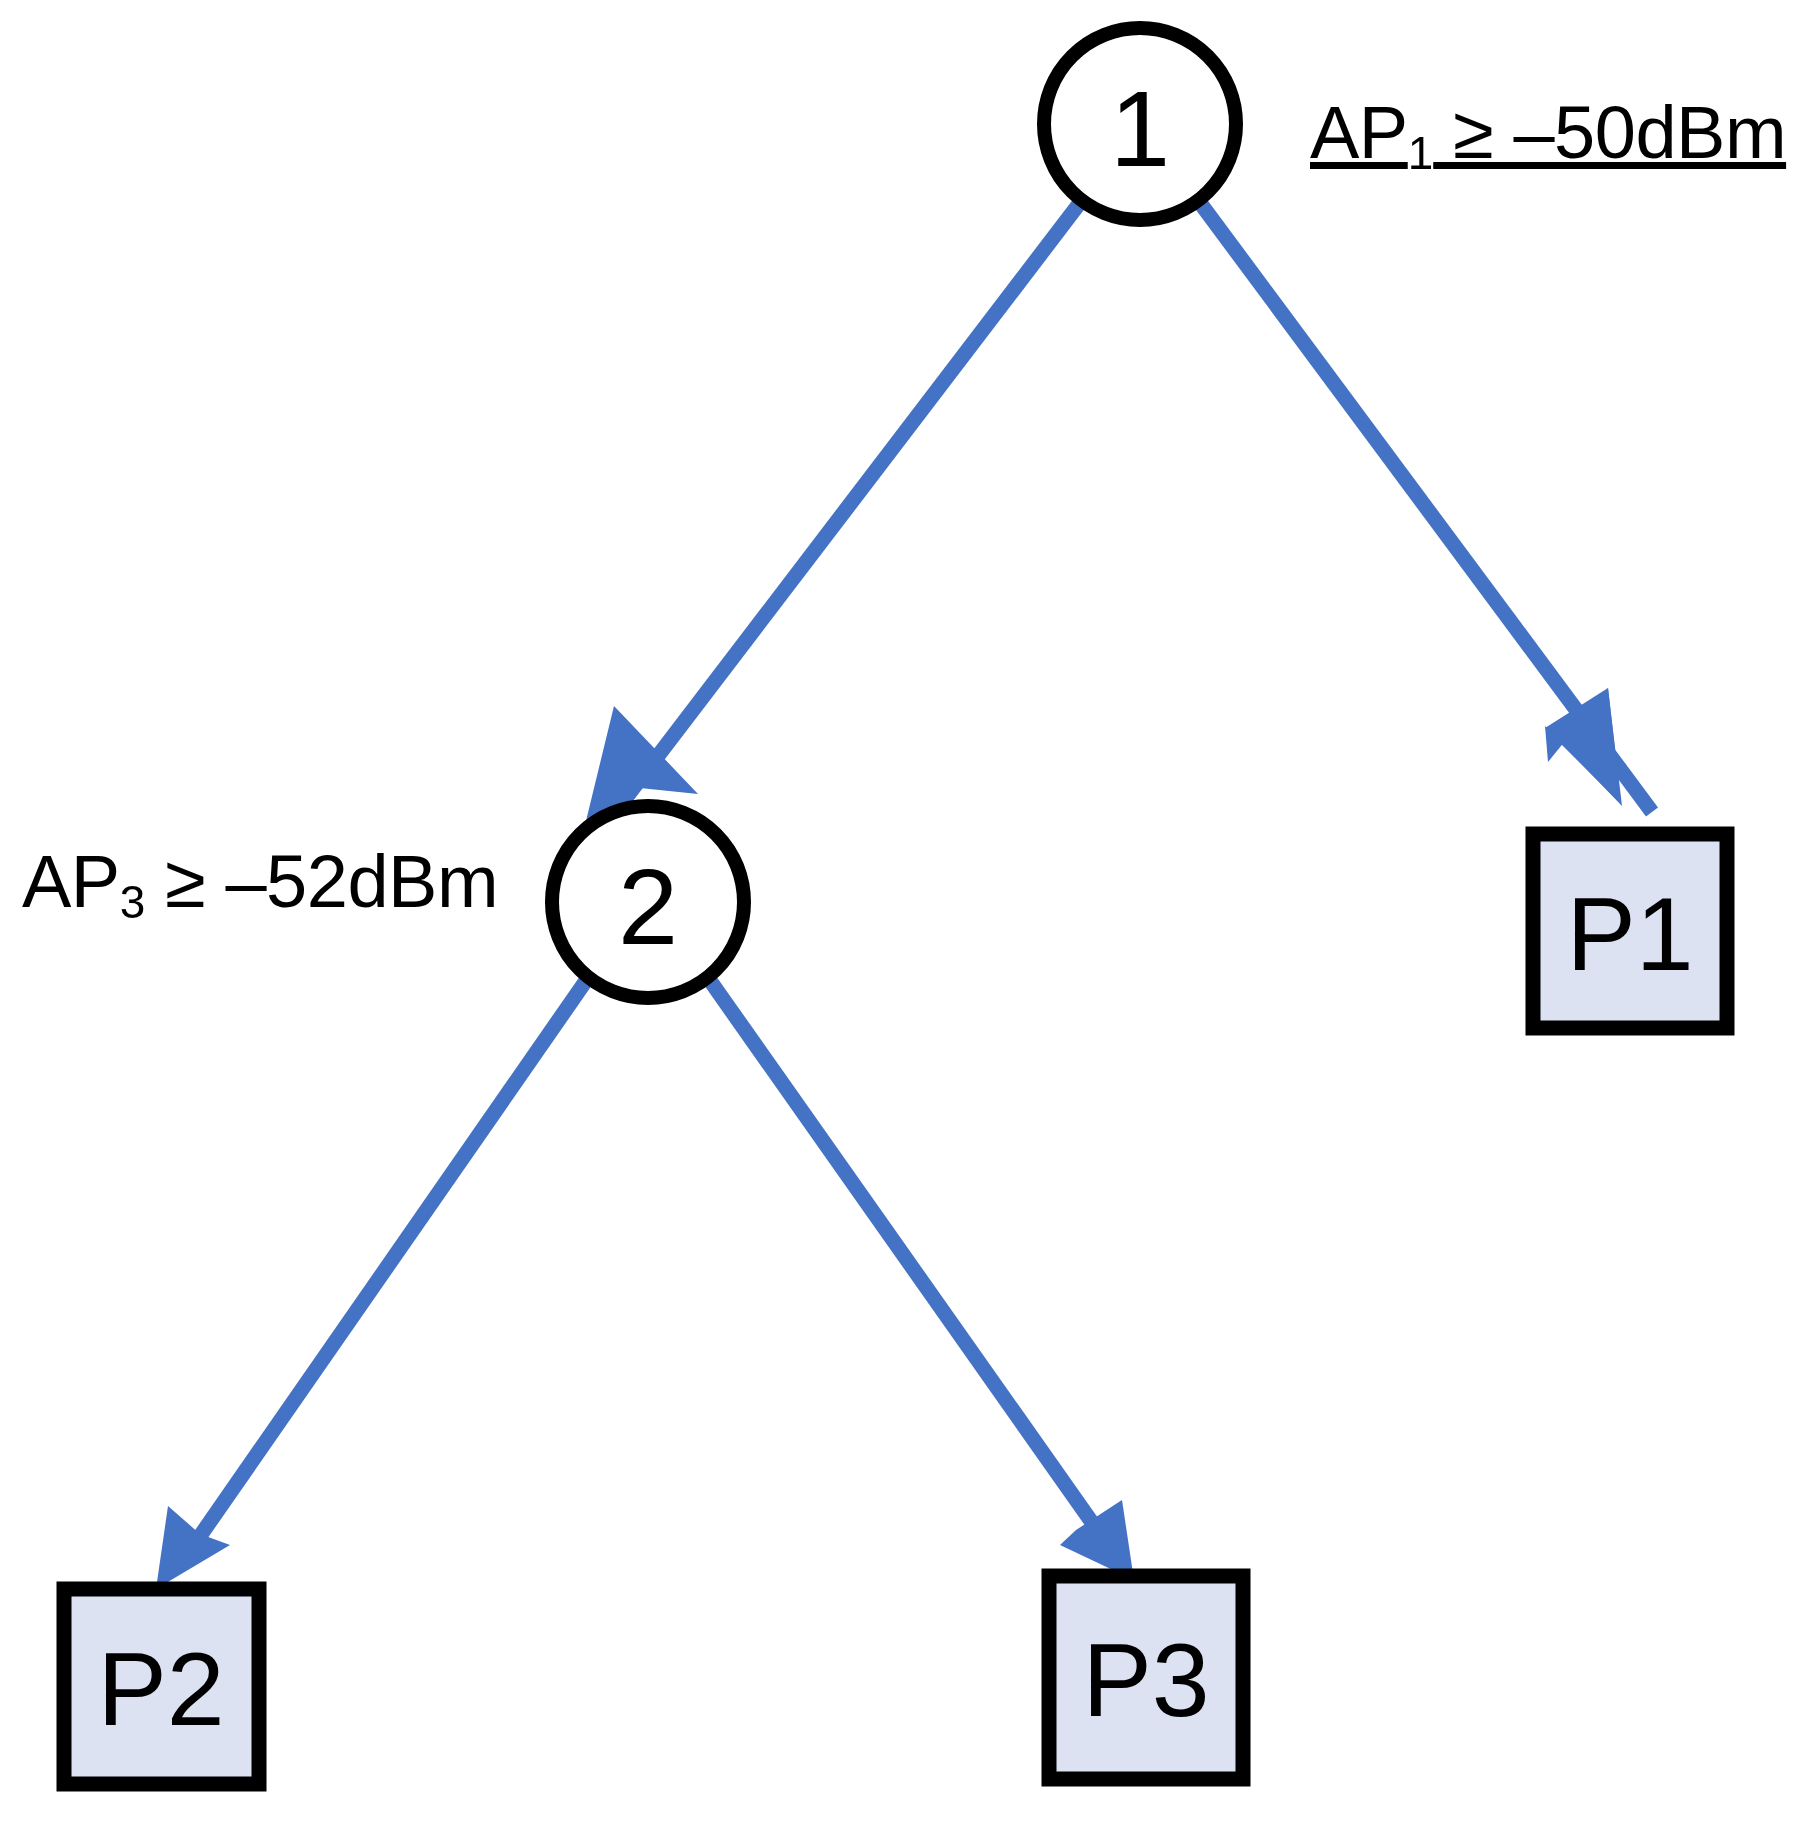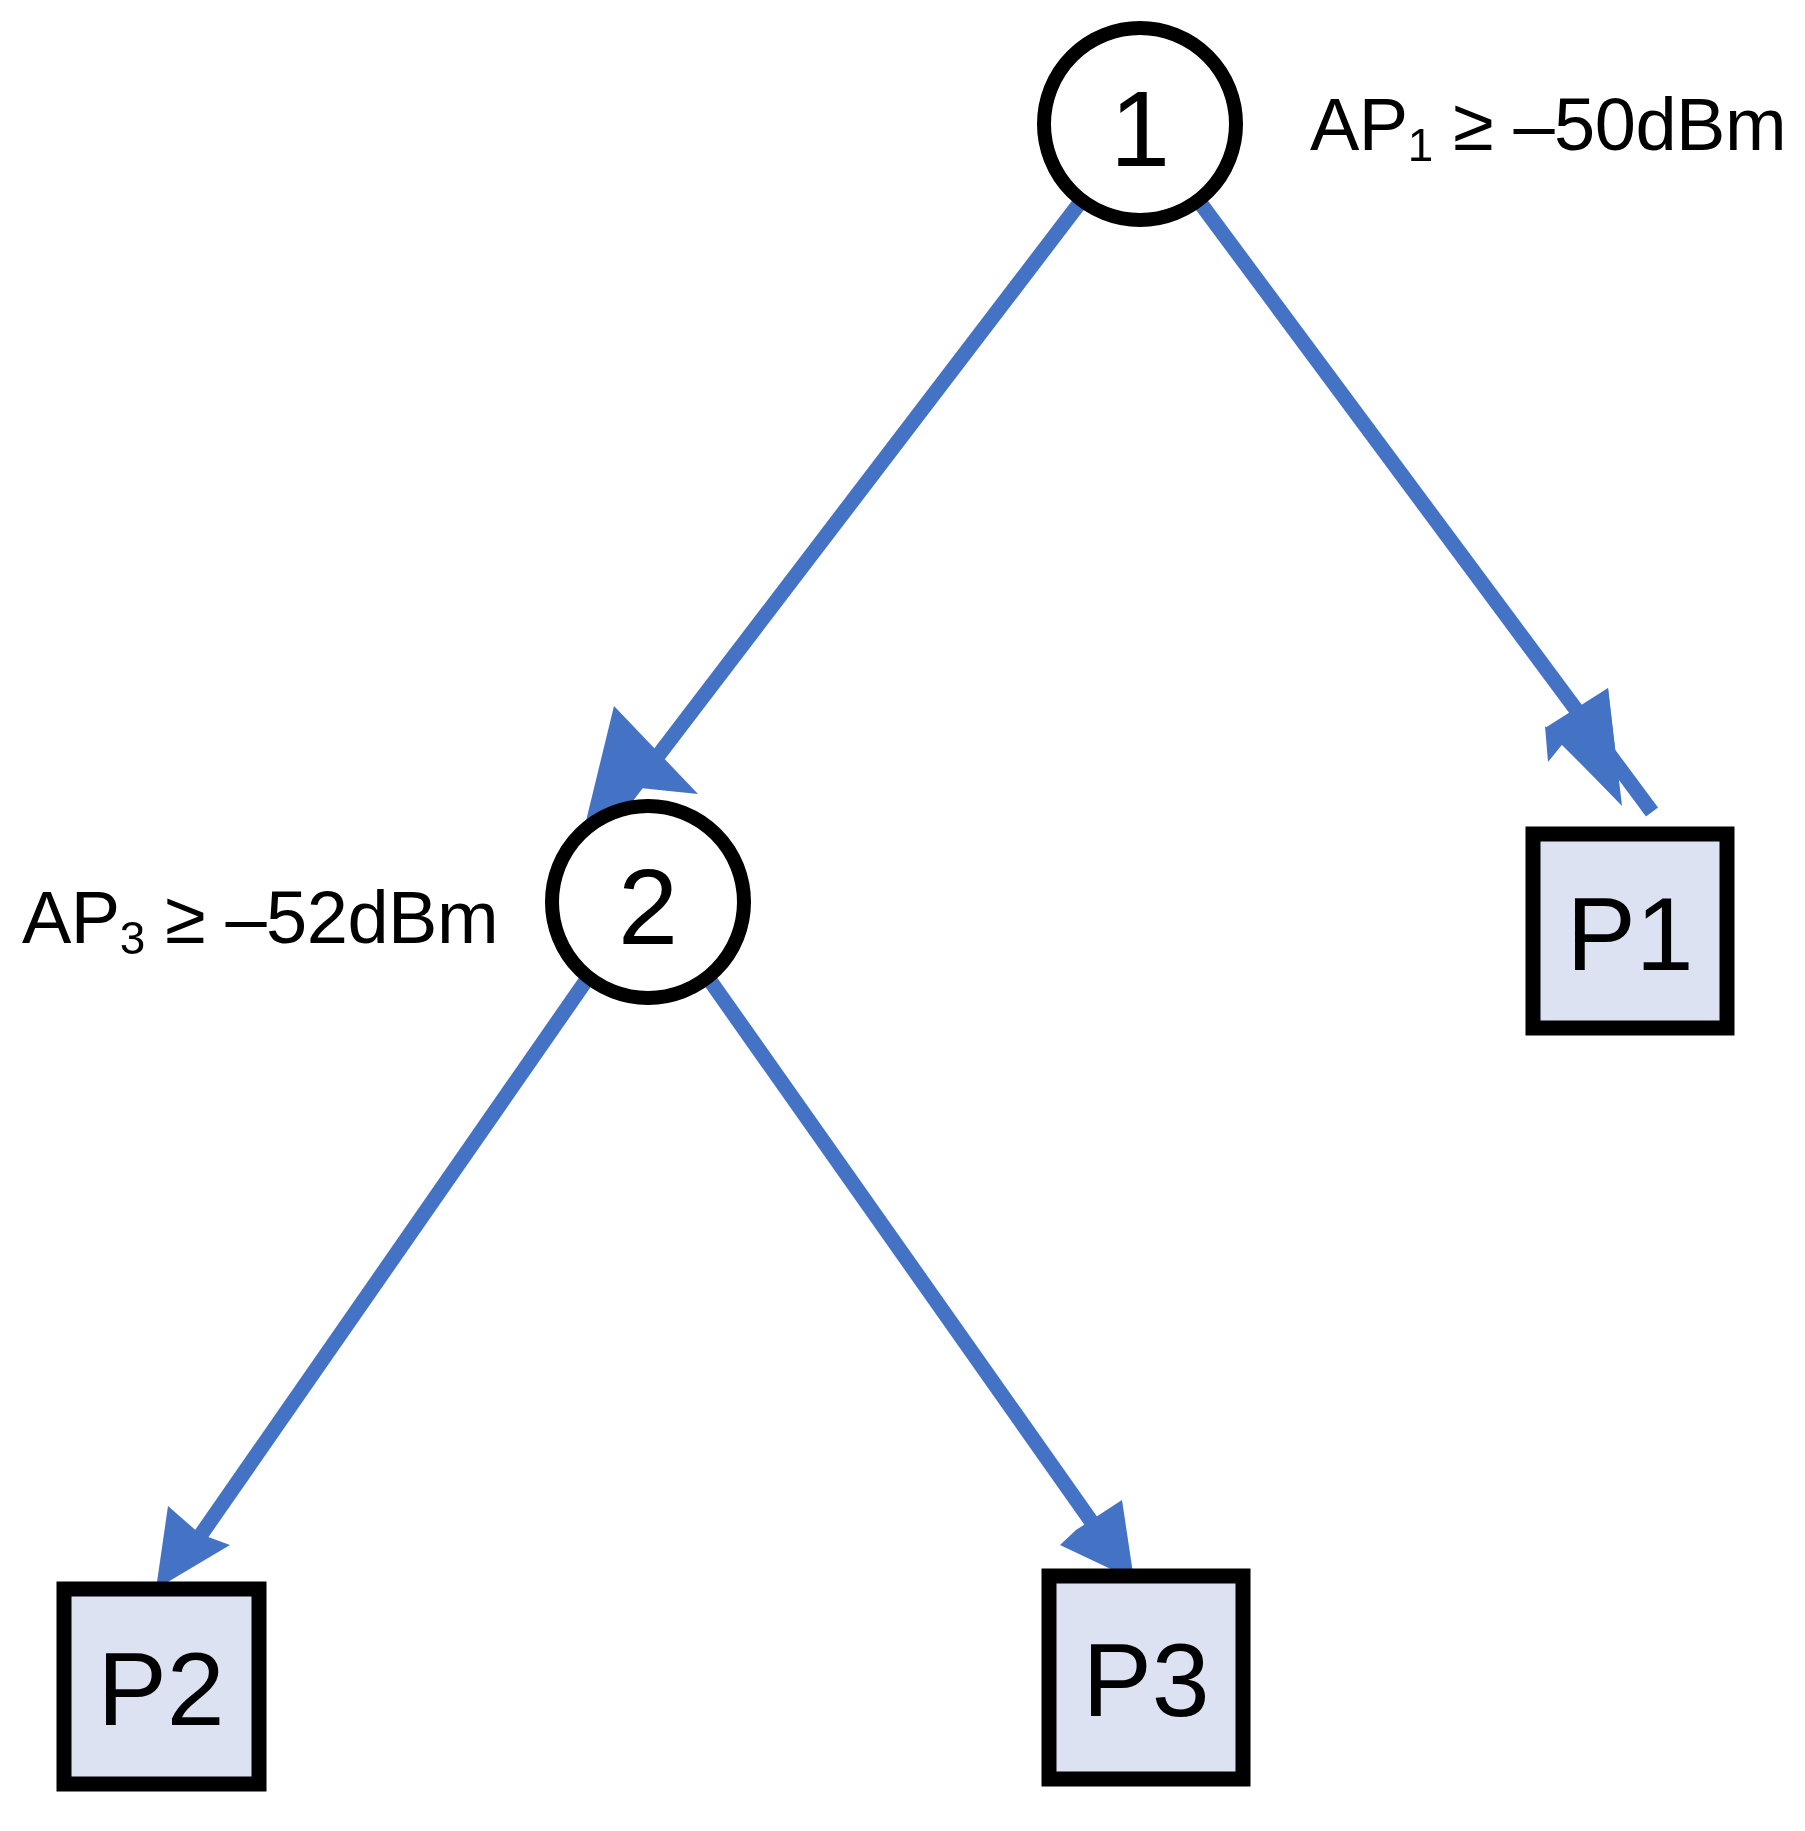--- a/index.html
+++ b/index.html
@@ -62,26 +62,26 @@
   }
   .condition-text sub {
     font-size: 0.62em;
     vertical-align: baseline;
     position: relative;
     top: 0.24em;
     letter-spacing: 0;
   }
   #label-ap1 {
     left: 1310px;
-    top: 88px;
+    top: 96px;
+    text-decoration: underline;
   }
   #label-ap3 {
     left: 22px;
     top: 845px;
-    margin-top: 36px;
   }
 </style>
 </head>
 <body>
 
 <div id="canvas">
 
   <svg id="diagram-svg" viewBox="0 0 1805 1831">
 
     <g>

